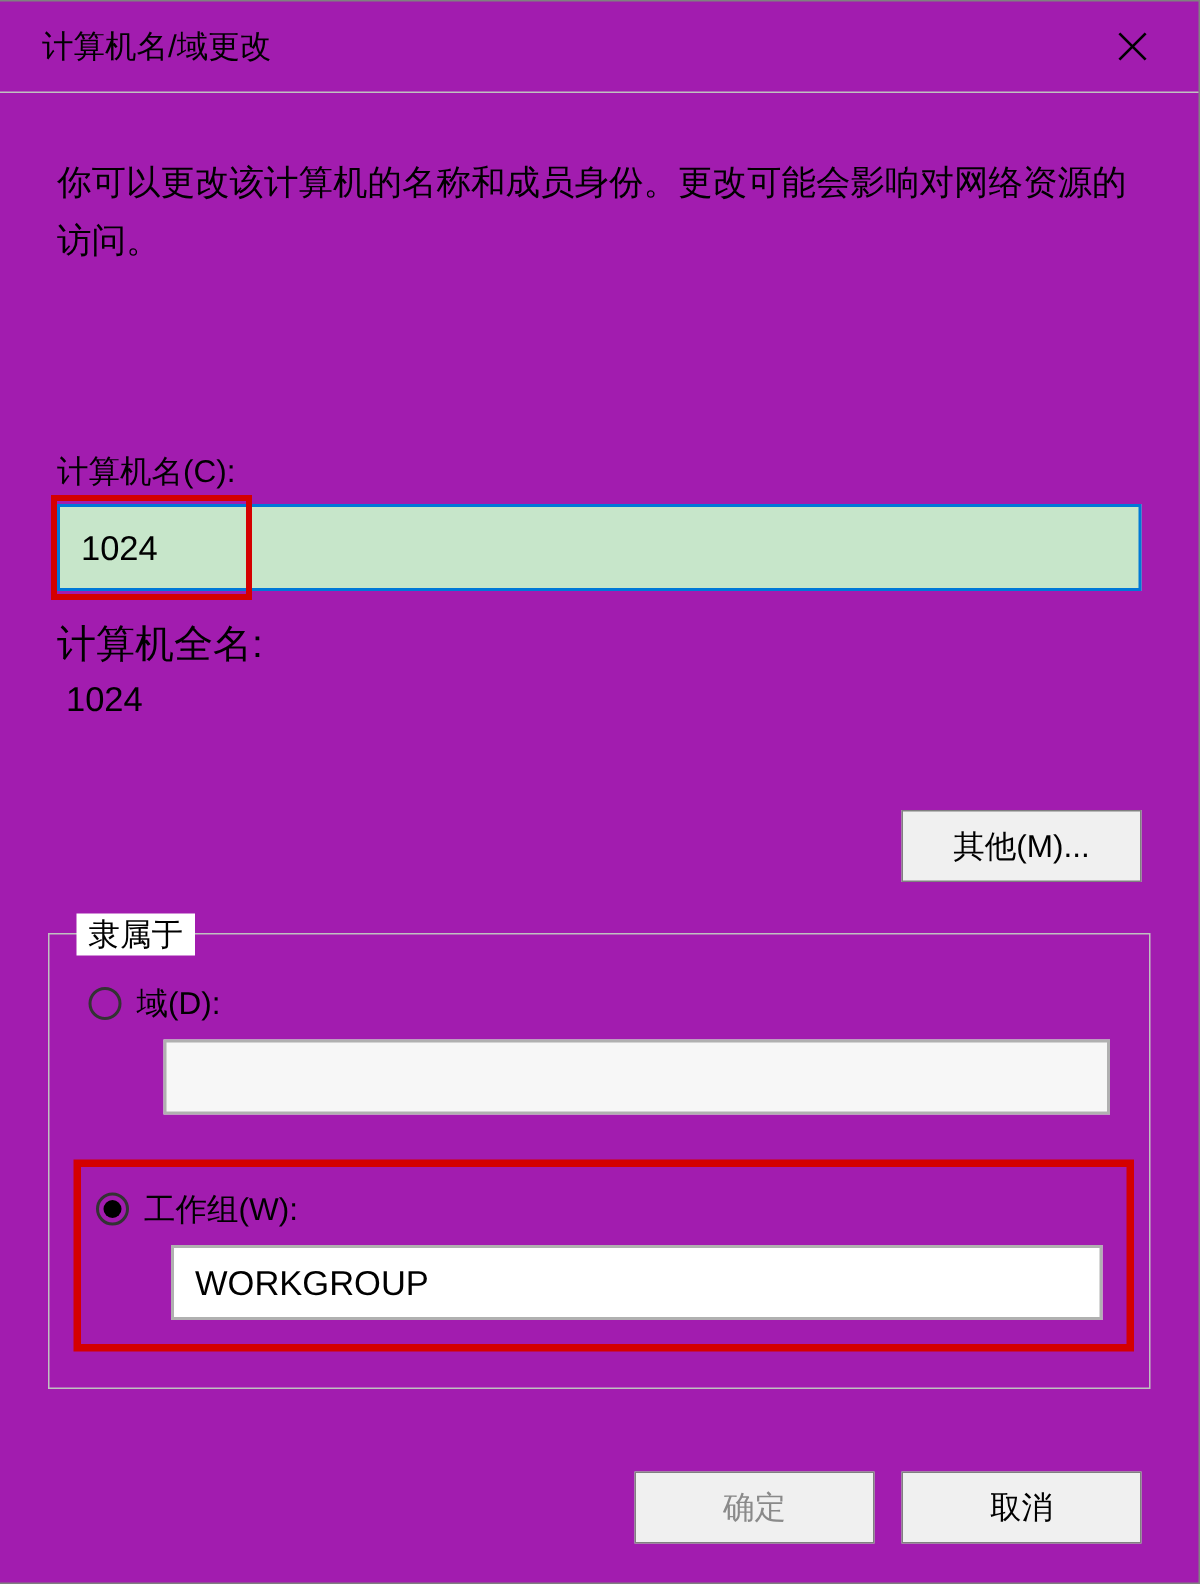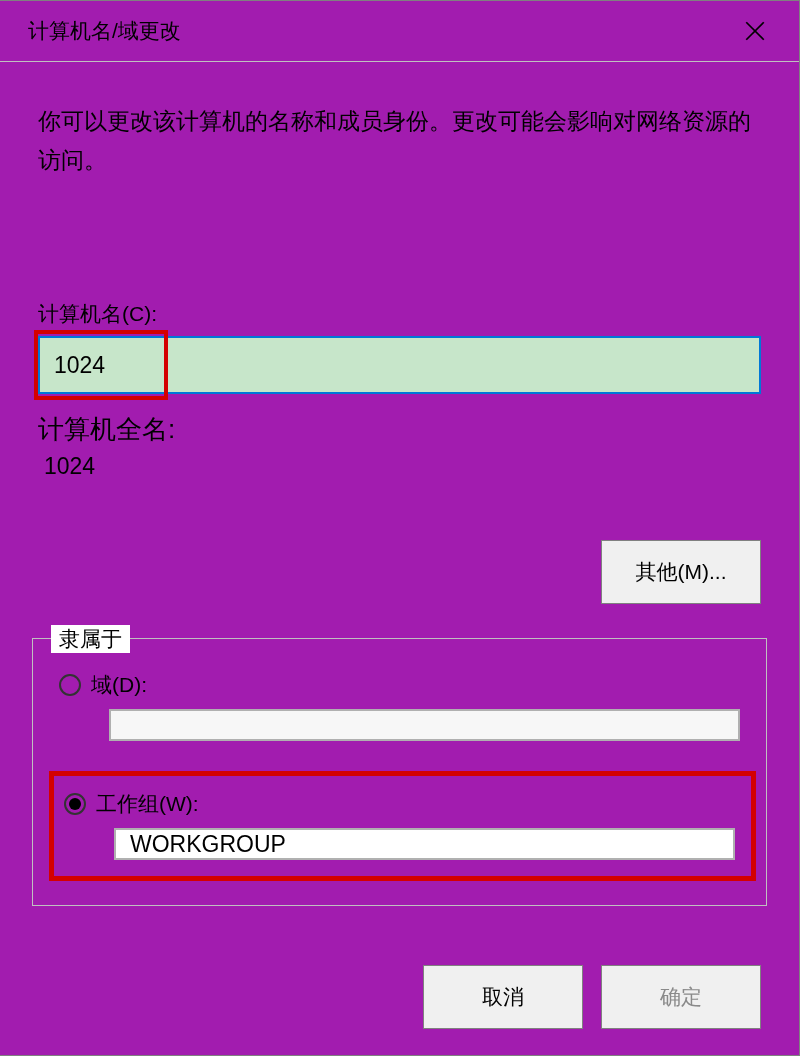--- a/index.html
+++ b/index.html
@@ -79,21 +79,21 @@
       font-size: 23px;
       margin-left: 6px;
       margin-bottom: 60px;
     }
     .more-row {
       display: flex;
       justify-content: flex-end;
       margin-bottom: 34px;
     }
     .btn {
-      height: 64px;
+      height: 48px;
       min-width: 160px;
       border: 1px solid #808080;
       background: #f0f0f0;
       font-size: 21px;
       font-family: inherit;
       cursor: pointer;
       padding: 0 22px;
     }
     .btn.disabled { color: #8a8a8a; cursor: default; }
     .fieldset {
@@ -133,21 +133,21 @@
     .radio.checked::after {
       content: "";
       width: 12px;
       height: 12px;
       background: #000;
       border-radius: 50%;
     }
     .domain-input, .workgroup-input {
       width: calc(100% - 50px);
       margin-left: 50px;
-      height: 32px;
+      height: 50px;
       border: 2px solid #b0b0b0;
       background: #f7f7f7;
       font-size: 21px;
       font-family: inherit;
       padding: 0 14px;
     }
     .workgroup-input {
       background: #fff;
       font-size: 23px;
     }
@@ -214,17 +214,17 @@
           <span class="radio checked"></span>
           <span>工作组(W):</span>
         </div>
         <input type="text" class="workgroup-input" value="WORKGROUP" style="">
       </div>
     </div>
 
   </div>
 
   <div class="bottom-bar">
+    <button class="btn disabled">确定</button>
     <button class="btn">取消</button>
-    <button class="btn disabled">确定</button>
   </div>
 
 </div>
 
 </body></html>

